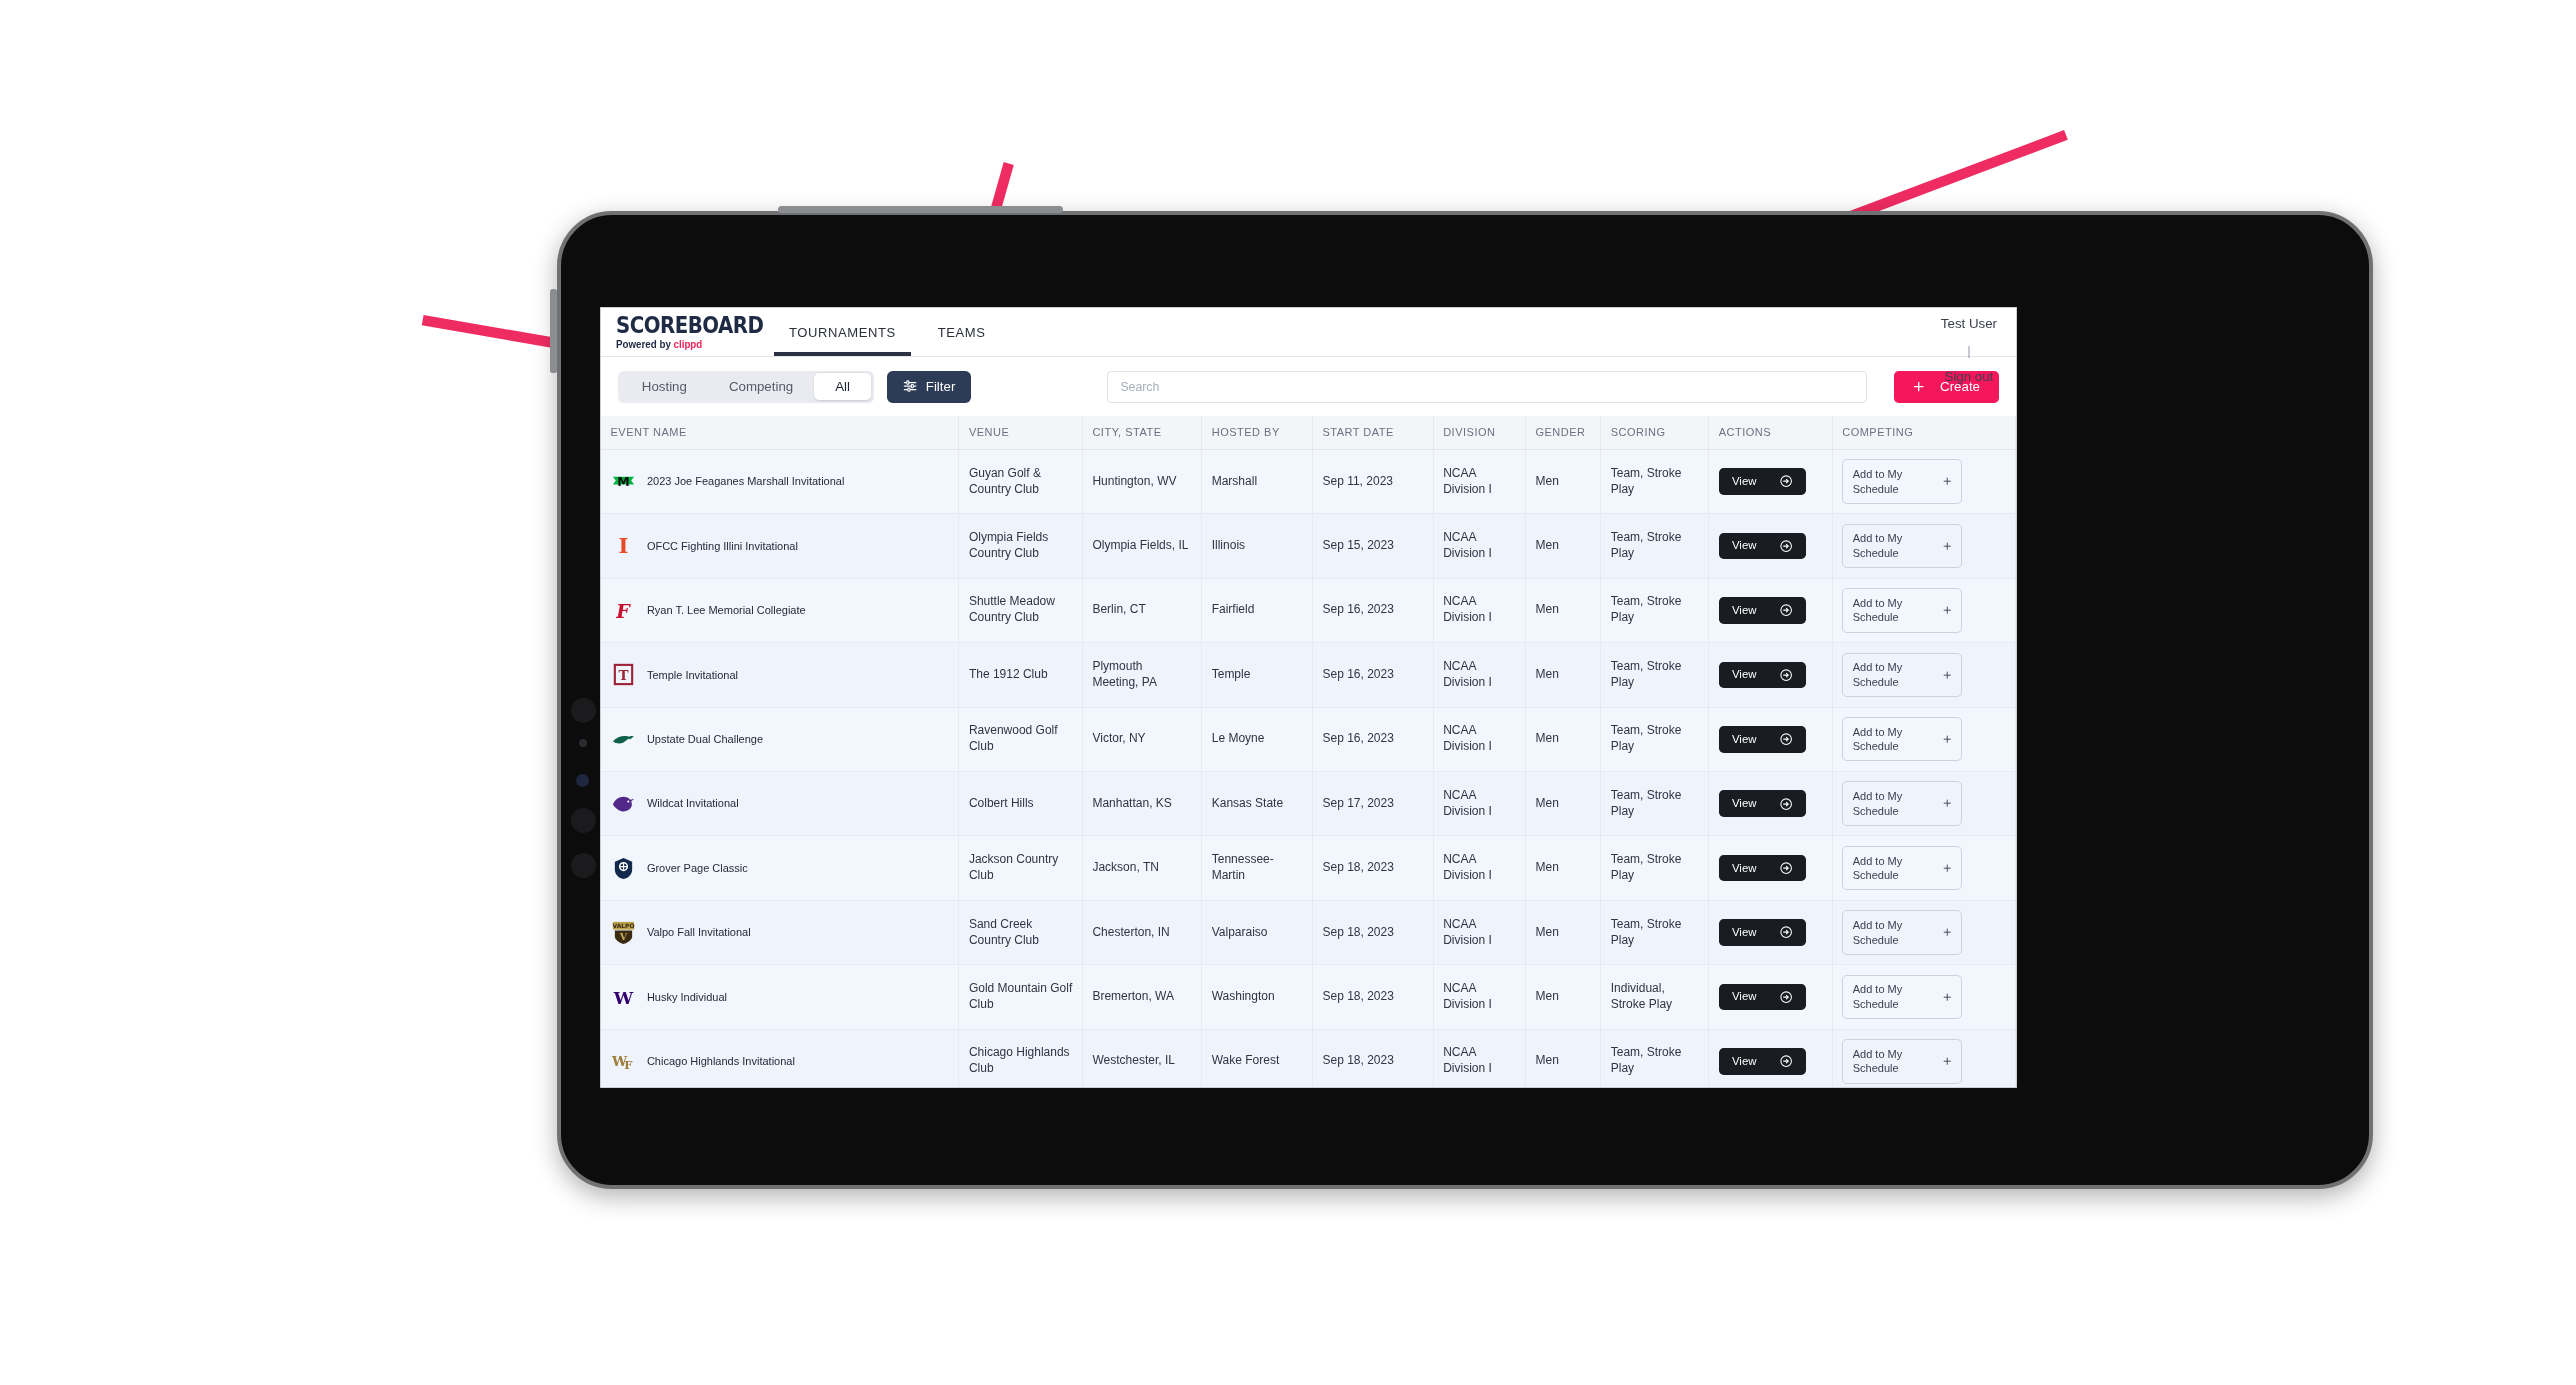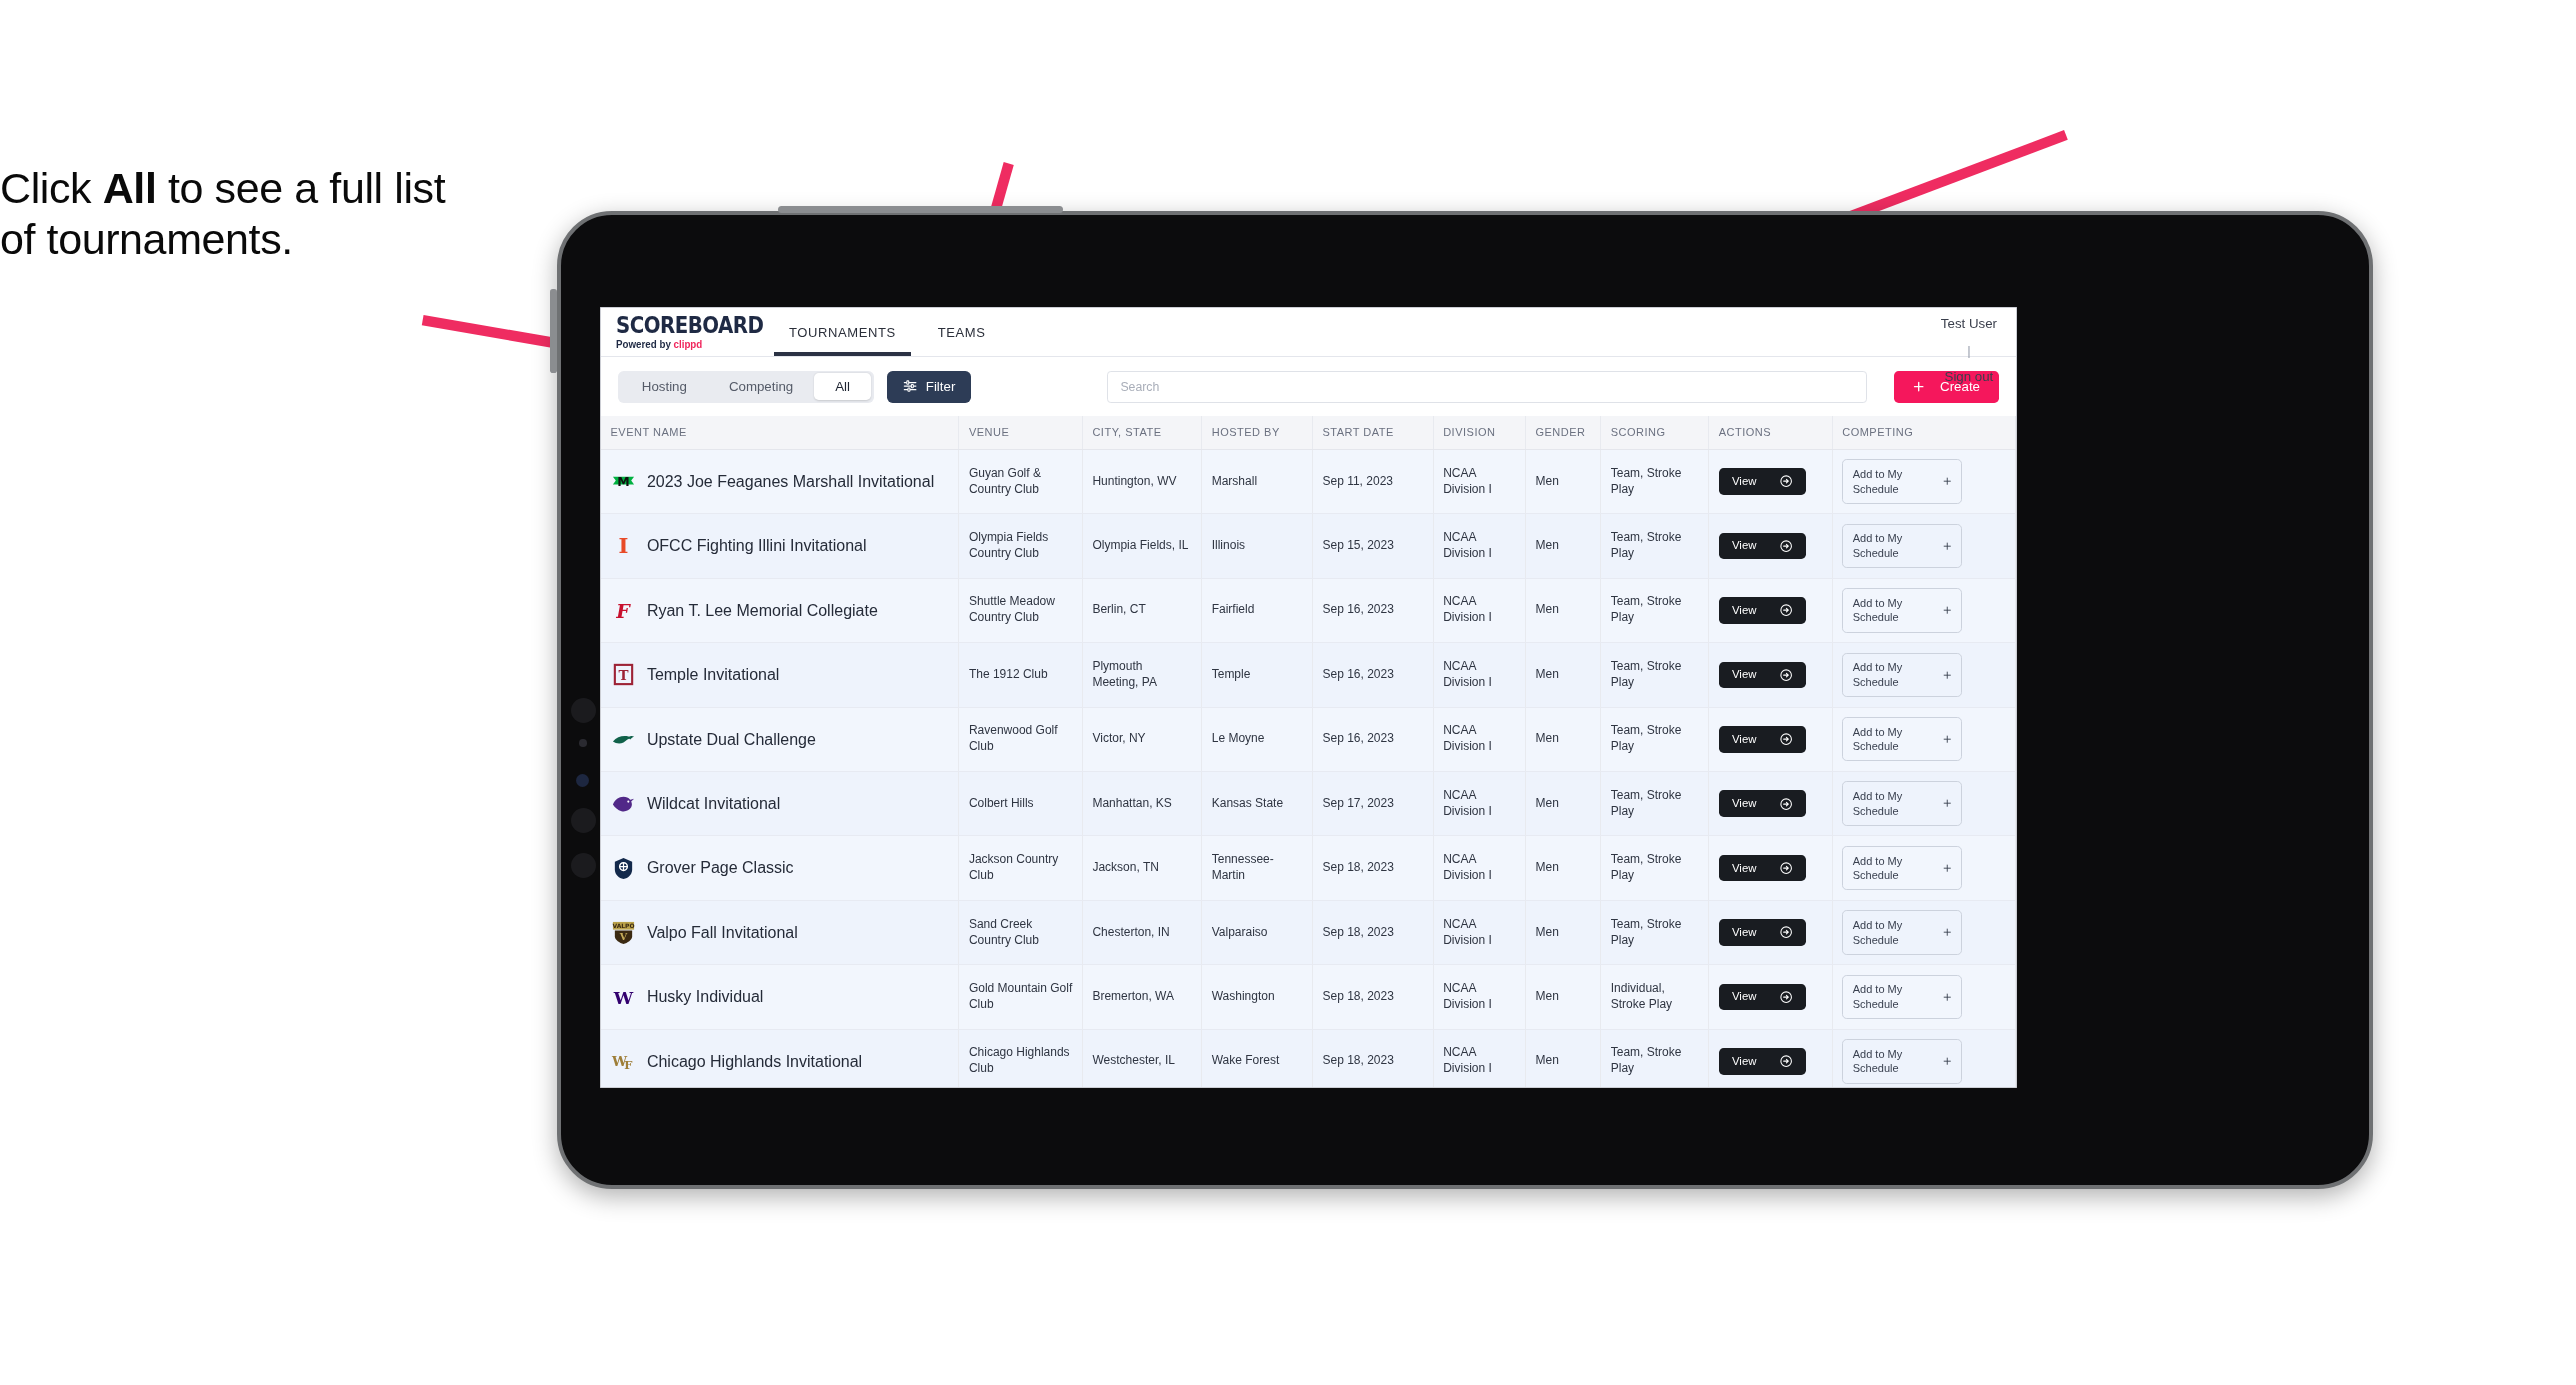--- a/index.html
+++ b/index.html
@@ -105,36 +105,33 @@
              border-bottom:0.9px solid #e7eaf2; border-right:0.9px solid #e8eaef;
              line-height:1.33; }
   tbody tr { background:#f2f6fd; }
   tbody tr:nth-child(even) { background:#eef3fc; }
   .c1{width:252px;} .c2{width:87px;} .c3{width:84px;} .c4{width:78px;}
   .c5{width:85px;} .c6{width:65px;} .c7{width:53px;} .c8{width:76px;}
   .c9{width:87px;} .c10{width:129px;}
   .ev { display:flex; align-items:center; gap:11.4px; }
   .ev-logo { width:25px; height:25px; flex:0 0 25px; display:flex;
              align-items:center; justify-content:center; }
-  .ev-name { font-size:16px; color:#252b38; }
+  .ev-name { font-size:11px; color:#252b38; }
   .view-btn { display:inline-flex; align-items:center; gap:24px; background:#191c21;
               color:#fff; font-size:11.4px; padding:5.7px 13.3px; border-radius:4.7px; }
   .add-btn { display:inline-flex; align-items:center; justify-content:center; gap:10px;
              border:0.9px solid #ccd2dd; color:#3a4150; font-size:11px;
              padding:6.6px 9.5px; border-radius:4.7px; width:120px; background:transparent; }
   .arrow-ic { width:12.3px; height:12.3px; }
 </style>
 </head>
 <body>
 
 <div id="stage">
 
-  <div class="anno" id="anno-all">
-    <span>Click </span><b>All</b><span> to see a full list of tournaments.</span>
-  </div>
 
   <svg class="arrow-svg" viewBox="0 0 2712 1459" width="2576" height="1386">
     <defs>
       <marker id="ah" markerWidth="5.2" markerHeight="5.2" refX="2.0" refY="2.6" orient="auto" markerUnits="strokeWidth">
         <path d="M0,0 L5.2,2.6 L0,5.2 z" fill="#ef2c61"></path>
       </marker>
     </defs>
     <line x1="445" y1="337" x2="862" y2="409" stroke="#ef2c61" stroke-width="11" marker-end="url(#ah)"></line>
     <line x1="1062" y1="172" x2="998" y2="398" stroke="#ef2c61" stroke-width="11" marker-end="url(#ah)"></line>
     <line x1="2175" y1="142" x2="1460" y2="412" stroke="#ef2c61" stroke-width="11" marker-end="url(#ah)"></line>

